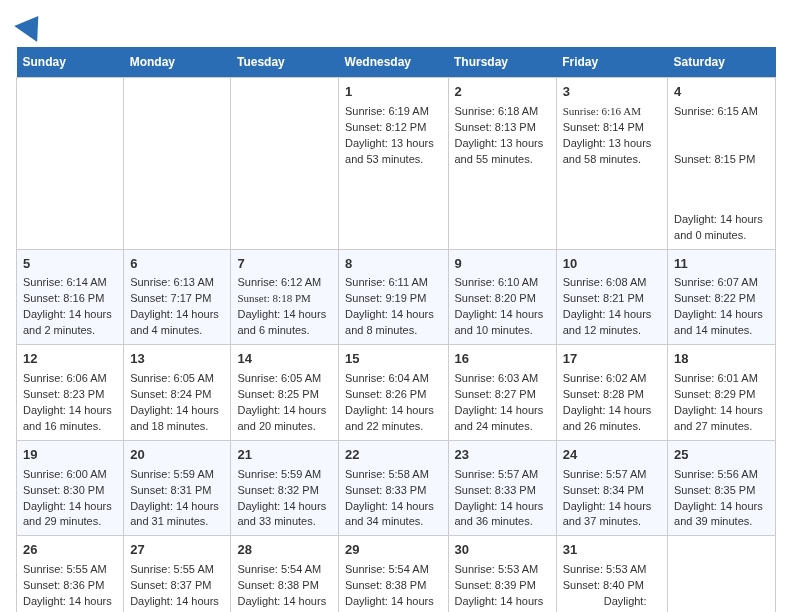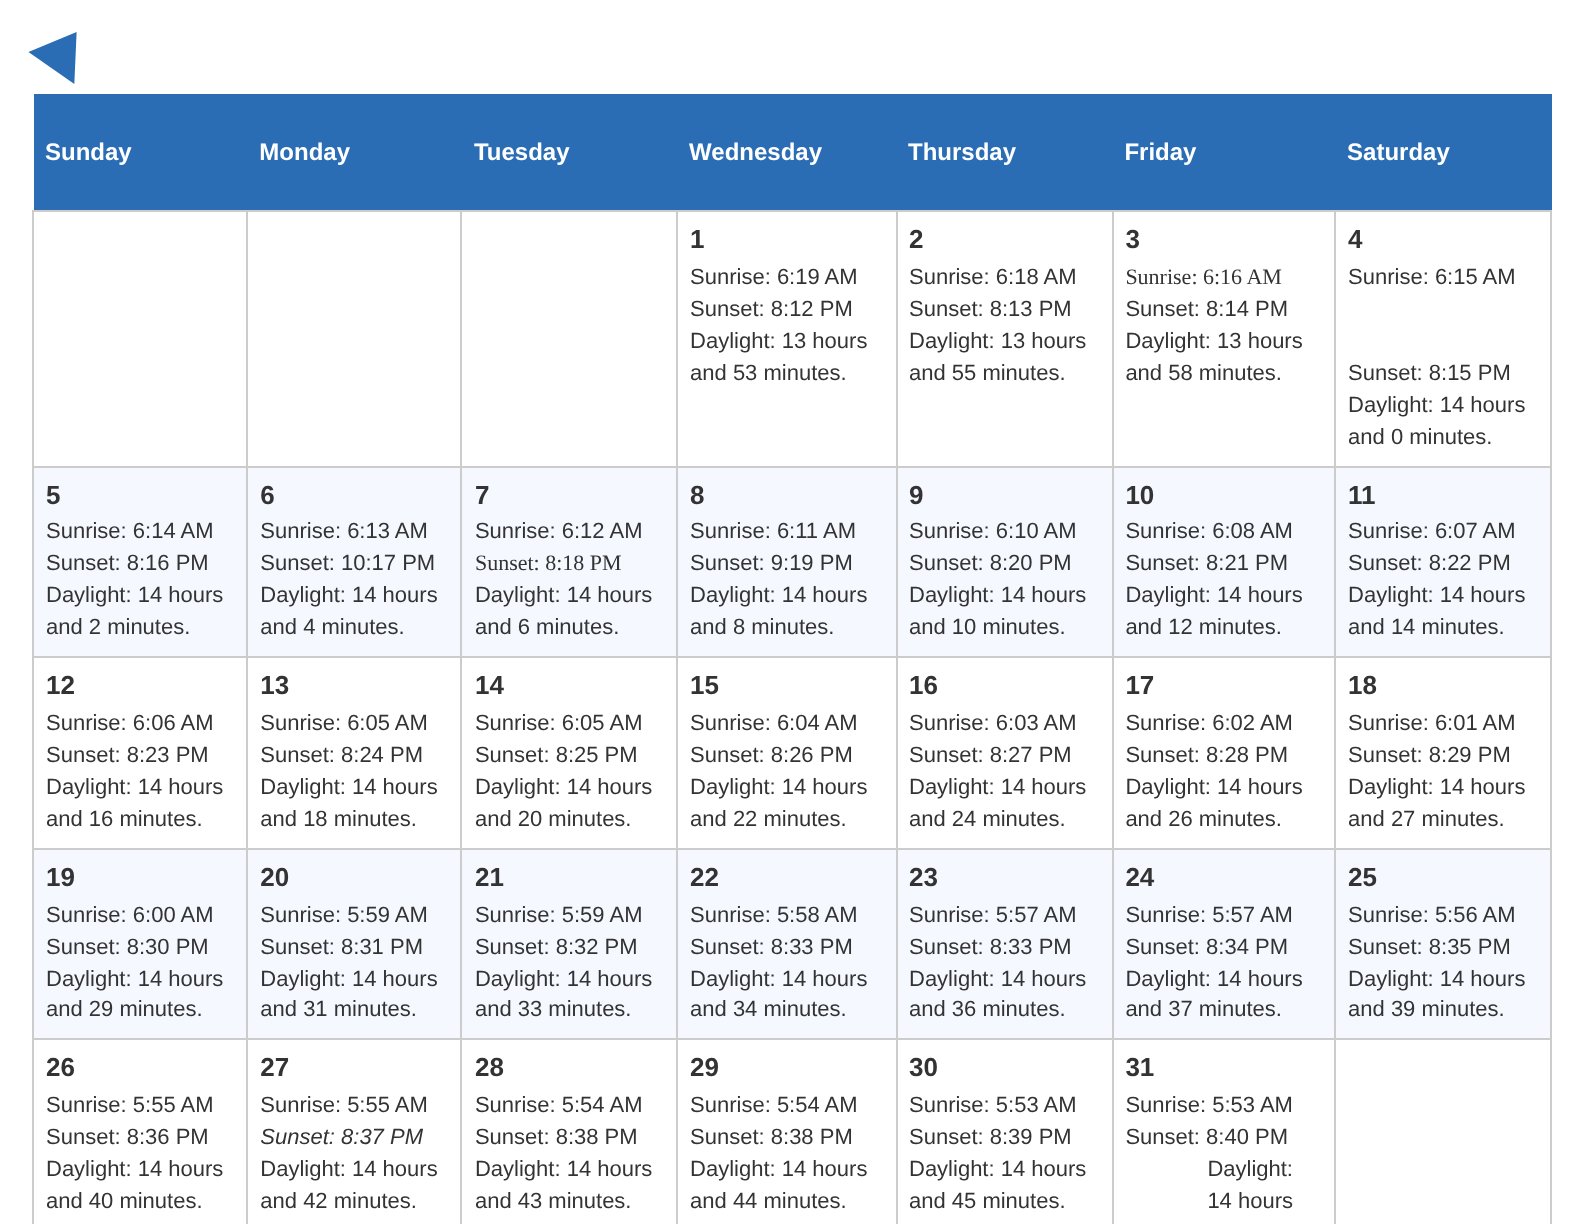--- a/index.html
+++ b/index.html
@@ -48,21 +48,21 @@
     }
     table {
       width: 100%;
       border-collapse: collapse;
       font-size: 11px;
     }
     th {
       background-color: #2a6db5;
       color: #fff;
       text-align: left;
-      padding: 22px 6px;
+      padding: 8px 6px;
       font-size: 12px;
       font-weight: bold;
     }
     td {
       border: 1px solid #ccc;
       vertical-align: top;
       padding: 5px 6px;
       width: 113px;
       min-height: 70px;
       color: #333;
@@ -133,34 +133,34 @@
         <td>
           <span class="day-num">3</span>
           <span style="display: block; font-family: Liberation Serif, serif;">Sunrise: 6:16 AM</span>
           <span style="display: block;">Sunset: 8:14 PM</span>
           <span style="display: block;">Daylight: 13 hours and 58 minutes.</span>
         </td>
         <td>
           <span class="day-num">4</span>
           <span style="display: block;">Sunrise: 6:15 AM</span>
           <span style="display: block; margin-top: 32px;">Sunset: 8:15 PM</span>
-          <span style="display: block;">Daylight: 14 hours and 0 minutes.</span>
+          <span style="display: block; margin-top: 44px;">Daylight: 14 hours and 0 minutes.</span>
         </td>
       </tr>
       <tr>
         <td>
           <span class="day-num">5</span>
           <span style="display: block;">Sunrise: 6:14 AM</span>
           <span style="display: block;">Sunset: 8:16 PM</span>
           <span style="display: block;">Daylight: 14 hours and 2 minutes.</span>
         </td>
         <td>
           <span class="day-num">6</span>
           <span style="display: block;">Sunrise: 6:13 AM</span>
-          <span style="display: block;">Sunset: 10:17 PM</span>
+          <span style="display: block;">Sunset: 7:17 PM</span>
           <span style="display: block;">Daylight: 14 hours and 4 minutes.</span>
         </td>
         <td>
           <span class="day-num">7</span>
           <span style="display: block;">Sunrise: 6:12 AM</span>
           <span style="display: block; font-family: Liberation Serif, serif;">Sunset: 8:18 PM</span>
           <span style="display: block;">Daylight: 14 hours and 6 minutes.</span>
         </td>
         <td>
           <span class="day-num">8</span>
@@ -278,21 +278,21 @@
       <tr>
         <td>
           <span class="day-num">26</span>
           <span style="display: block;">Sunrise: 5:55 AM</span>
           <span style="display: block;">Sunset: 8:36 PM</span>
           <span style="display: block;">Daylight: 14 hours and 40 minutes.</span>
         </td>
         <td>
           <span class="day-num">27</span>
           <span style="display: block;">Sunrise: 5:55 AM</span>
-          <span style="display: block; font-style: italic;">Sunset: 8:37 PM</span>
+          <span style="display: block;">Sunset: 8:37 PM</span>
           <span style="display: block;">Daylight: 14 hours and 42 minutes.</span>
         </td>
         <td>
           <span class="day-num">28</span>
           <span style="display: block;">Sunrise: 5:54 AM</span>
           <span style="display: block;">Sunset: 8:38 PM</span>
           <span style="display: block;">Daylight: 14 hours and 43 minutes.</span>
         </td>
         <td>
           <span class="day-num">29</span>

